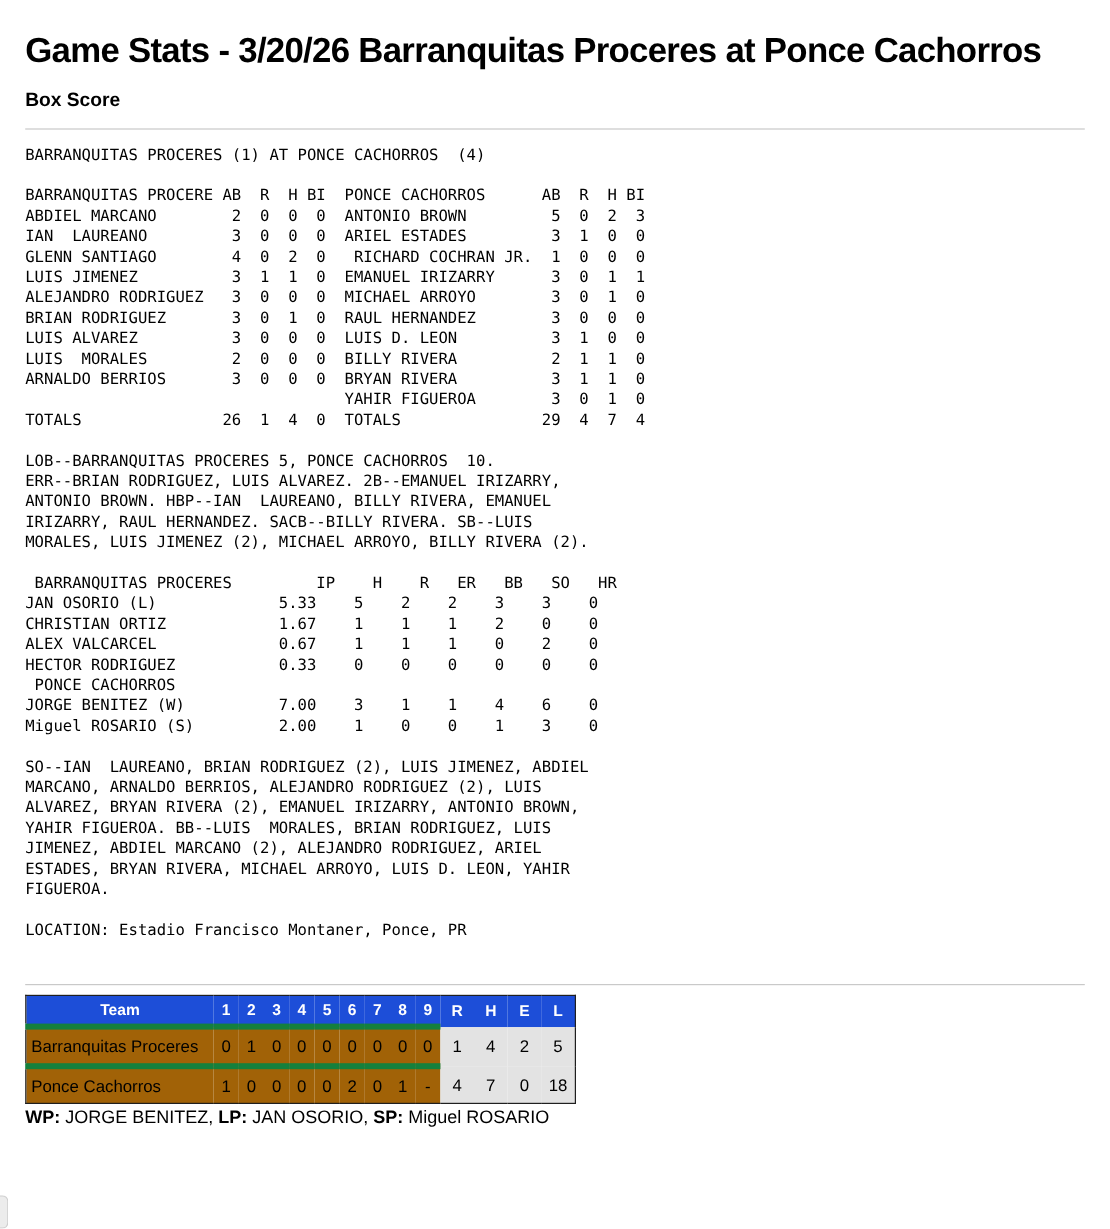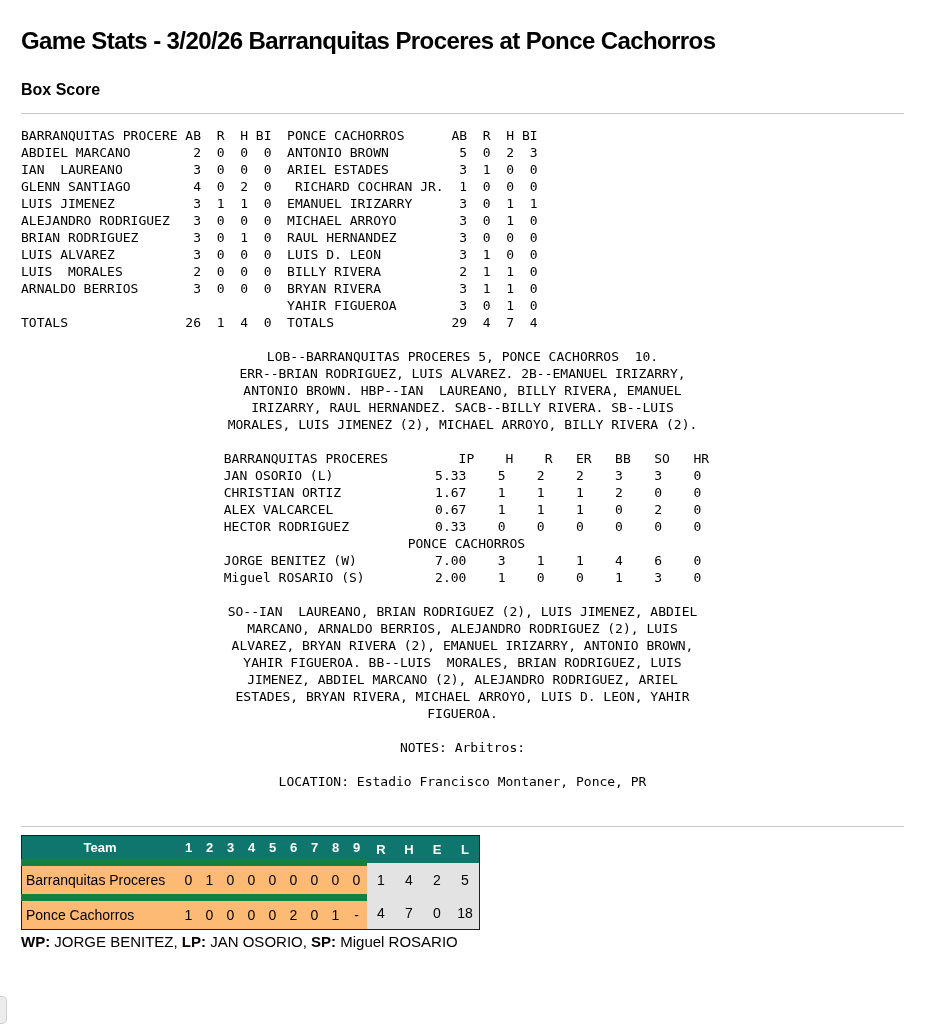--- a/index.html
+++ b/index.html
@@ -10,70 +10,70 @@
   }
   .page {
     width: 925px;
     min-height: 1024px;
     box-sizing: border-box;
     padding: 0 21px;
     position: relative;
     overflow: hidden;
   }
   h1.title {
-    font-size: 24px;
+    font-size: 29px;
     font-weight: bold;
     letter-spacing: -0.6px;
     white-space: nowrap;
     margin: 27px 0 0 0;
   }
   h3.subtitle {
     font-size: 16px;
     font-weight: bold;
-    margin: 26px 0 14px 0;
+    margin: 15px 0 14px 0;
   }
   hr.rule {
     border: none;
     border-top: 1px solid #c9c9c9;
     margin: 0;
   }
   hr.rule-top { margin-bottom: 13px; }
   hr.rule-bottom { margin-top: 36px; margin-bottom: 8px; }
   .mono {
     font-family: "DejaVu Sans Mono", monospace;
     font-size: 13px;
     line-height: 17px;
     white-space: pre;
     margin: 0;
   }
-  .mono + .mono { margin-top: 17px; text-align: center; }
+  .mono + .mono { margin-top: 17px; }
 
   table.linescore {
     border-collapse: collapse;
     border: 1px solid #1f1f1f;
     font-family: "Liberation Sans", sans-serif;
   }
   table.linescore th {
-    background: #0f766e;
+    background: #1d4ed8;
     color: #ffffff;
     font-weight: bold;
     font-size: 13px;
     padding: 4px 2px;
     text-align: center;
   }
   table.linescore th.team-col {
     width: 152px;
     text-align: center;
   }
   table.linescore td {
     font-size: 14px;
     padding: 6px 2px;
     text-align: center;
-    border-top: 7px solid #15803d;
-    background: #fdba74;
+    border-top: 5px solid #15803d;
+    background: #a16207;
   }
   table.linescore td.team-cell {
     text-align: left;
     padding-left: 4px;
     padding-right: 6px;
     white-space: nowrap;
   }
   table.linescore .inning-col { width: 17px; }
   table.linescore .total-col { width: 24px; }
   table.linescore td.shade {
@@ -101,20 +101,21 @@
 </head>
 <body>
 
 <div class="page">
 
   <h1 class="title">Game Stats - 3/20/26 Barranquitas Proceres at Ponce Cachorros</h1>
   <h3 class="subtitle">Box Score</h3>
 
   <hr class="rule rule-top">
 
+  <pre class="mono">BARRANQUITAS PROCERES (1) AT PONCE CACHORROS  (4)</pre>
   <pre class="mono">BARRANQUITAS PROCERE AB  R  H BI  PONCE CACHORROS      AB  R  H BI
 ABDIEL MARCANO        2  0  0  0  ANTONIO BROWN         5  0  2  3
 IAN  LAUREANO         3  0  0  0  ARIEL ESTADES         3  1  0  0
 GLENN SANTIAGO        4  0  2  0   RICHARD COCHRAN JR.  1  0  0  0
 LUIS JIMENEZ          3  1  1  0  EMANUEL IRIZARRY      3  0  1  1
 ALEJANDRO RODRIGUEZ   3  0  0  0  MICHAEL ARROYO        3  0  1  0
 BRIAN RODRIGUEZ       3  0  1  0  RAUL HERNANDEZ        3  0  0  0
 LUIS ALVAREZ          3  0  0  0  LUIS D. LEON          3  1  0  0
 LUIS  MORALES         2  0  0  0  BILLY RIVERA          2  1  1  0
 ARNALDO BERRIOS       3  0  0  0  BRYAN RIVERA          3  1  1  0
@@ -133,21 +134,20 @@
  PONCE CACHORROS
 JORGE BENITEZ (W)          7.00    3    1    1    4    6    0
 Miguel ROSARIO (S)         2.00    1    0    0    1    3    0</pre>
   <pre class="mono">SO--IAN  LAUREANO, BRIAN RODRIGUEZ (2), LUIS JIMENEZ, ABDIEL
 MARCANO, ARNALDO BERRIOS, ALEJANDRO RODRIGUEZ (2), LUIS
 ALVAREZ, BRYAN RIVERA (2), EMANUEL IRIZARRY, ANTONIO BROWN,
 YAHIR FIGUEROA. BB--LUIS  MORALES, BRIAN RODRIGUEZ, LUIS
 JIMENEZ, ABDIEL MARCANO (2), ALEJANDRO RODRIGUEZ, ARIEL
 ESTADES, BRYAN RIVERA, MICHAEL ARROYO, LUIS D. LEON, YAHIR
 FIGUEROA.</pre>
-  <pre class="mono">NOTES: Arbitros:</pre>
   <pre class="mono">LOCATION: Estadio Francisco Montaner, Ponce, PR</pre>
 
   <hr class="rule rule-bottom">
 
   <table class="linescore">
     <thead>
       <tr>
         <th class="team-col">Team</th>
         <th class="inning-col">1</th>
         <th class="inning-col">2</th>

